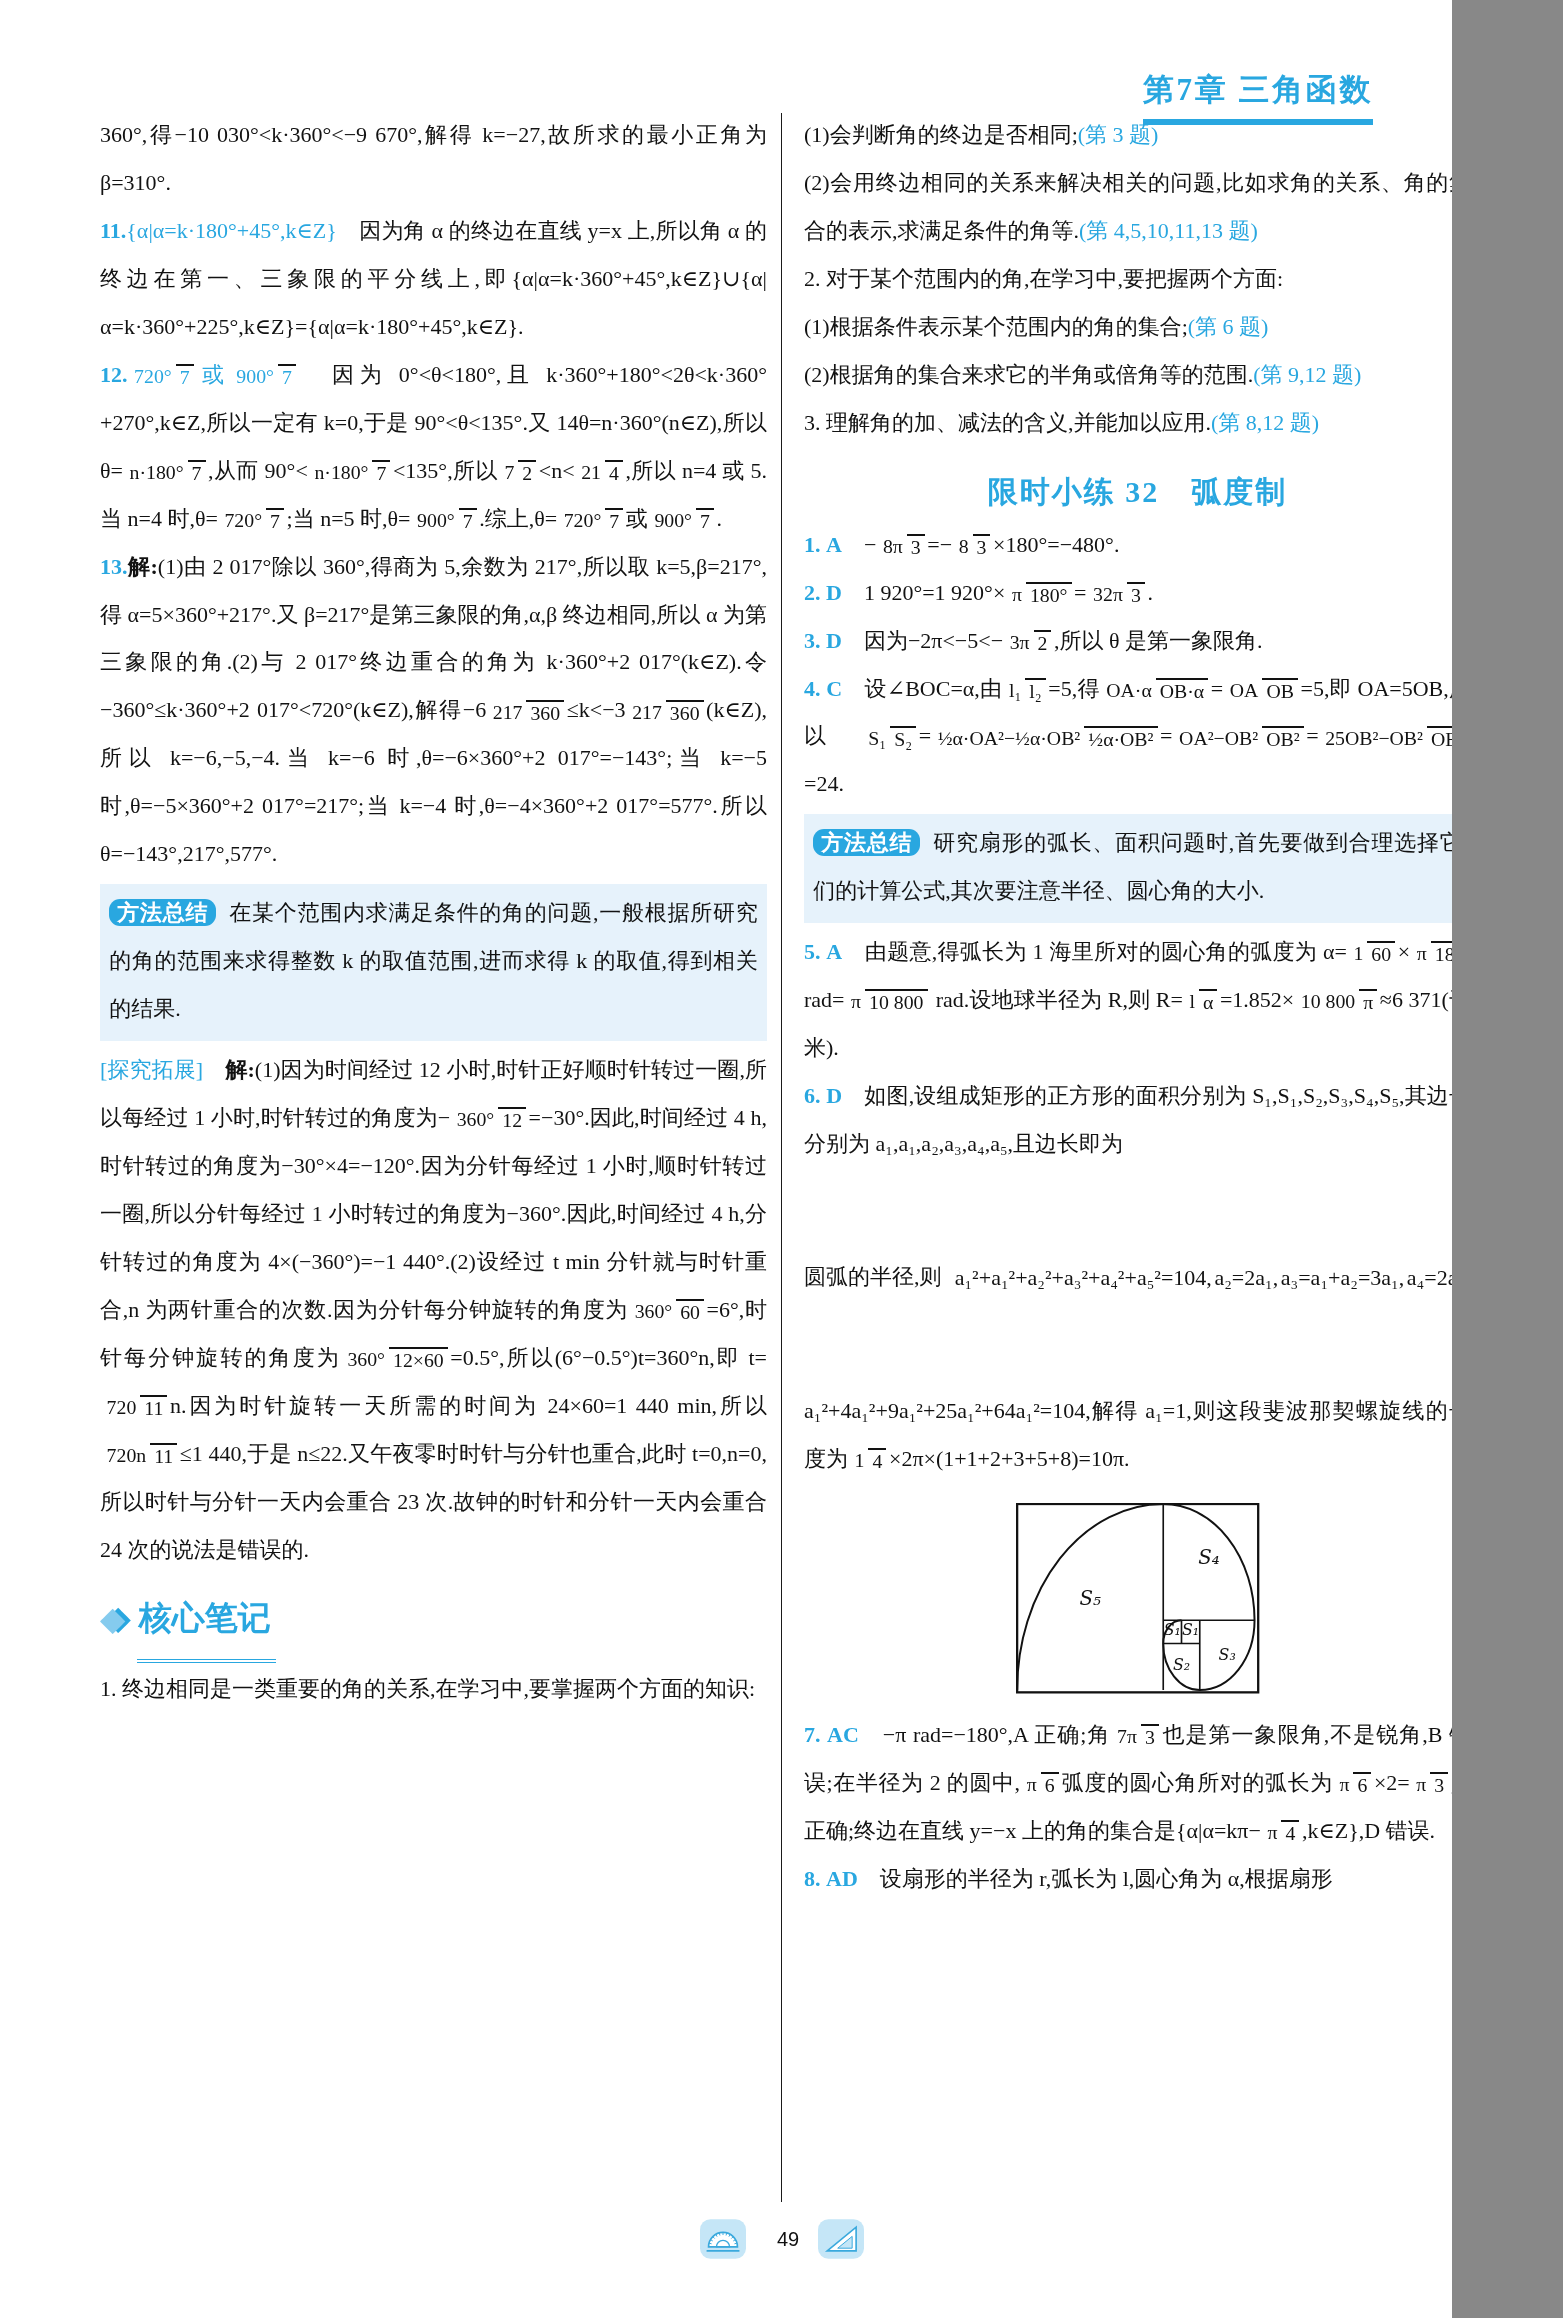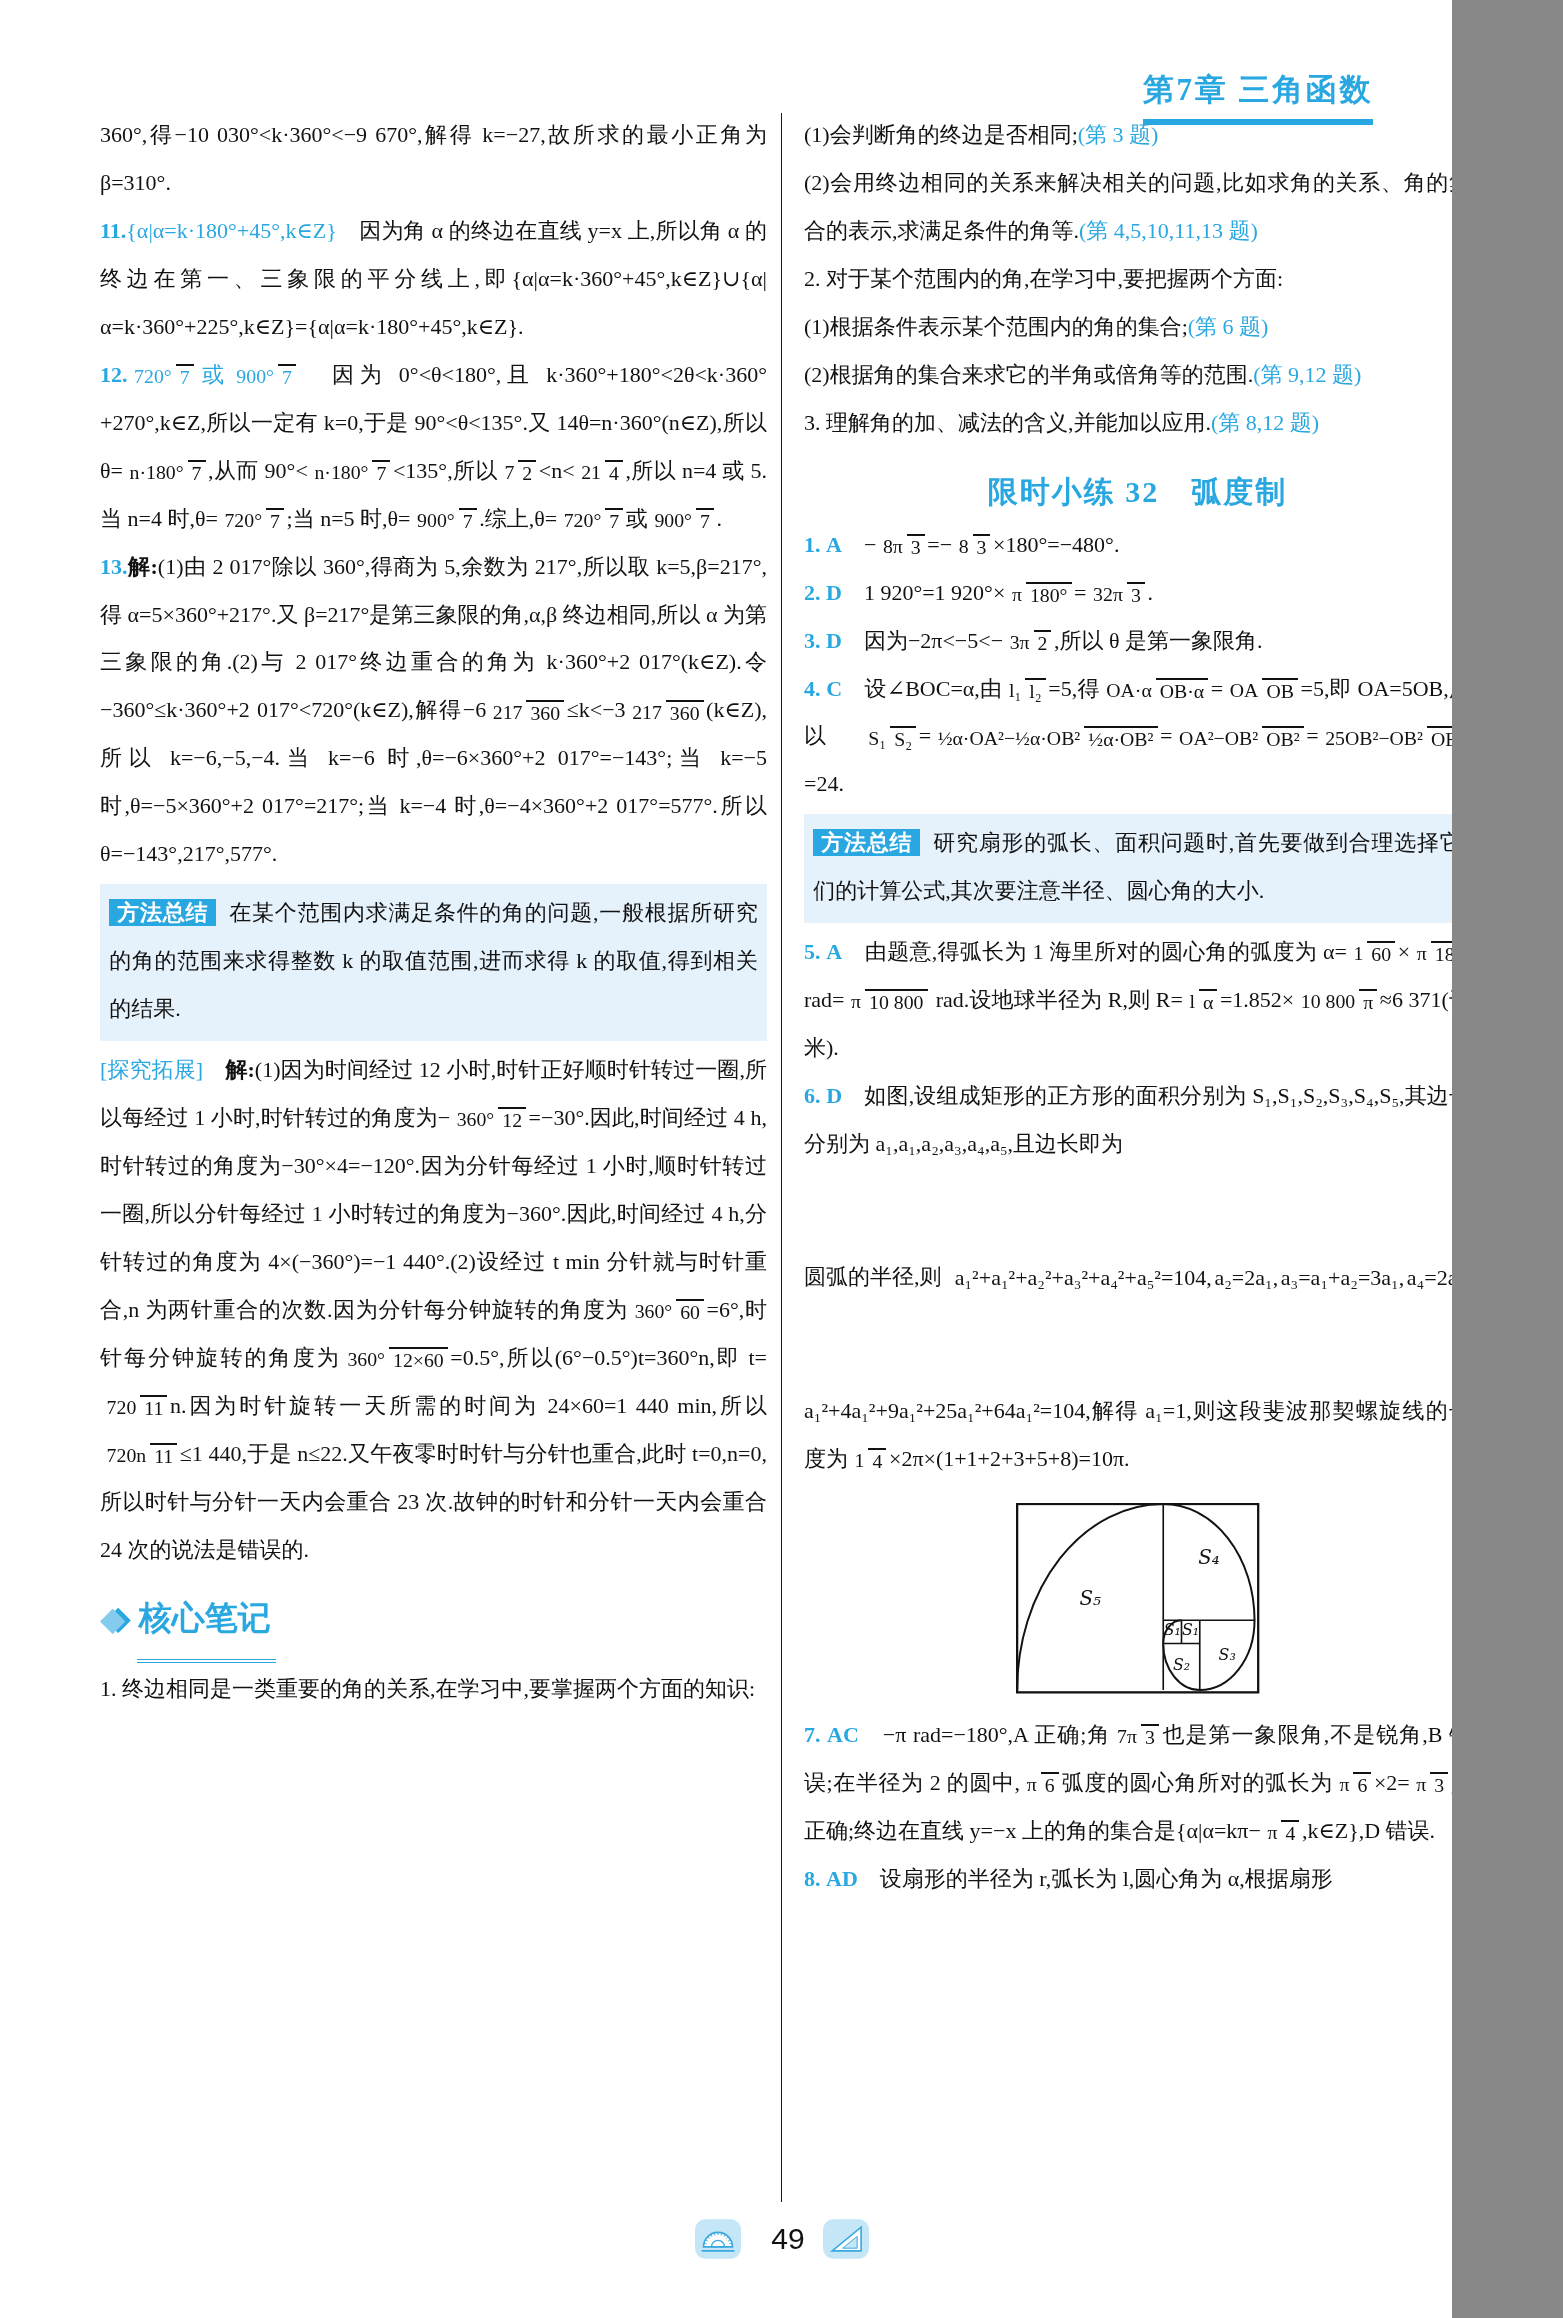--- a/index.html
+++ b/index.html
@@ -13,36 +13,36 @@
   .col-left{left:100px;}
   .col-right{left:804px;}
   .para{margin:0;}
   .bl{color:var(--accent);}
   .bd{font-weight:bold;}
   .fr{display:inline-flex;flex-direction:row;align-items:center;vertical-align:middle;
       line-height:1.18;margin:0 2.6px;font-size:0.9em;text-align:center;}
   .fr .n{padding:0 4px;}
   .fr .d{padding:0 4px;border-top:2px solid #121212;}
   .sumbox{background:var(--boxbg);padding:5.3px 9.2px 8px;margin:5.3px 0;}
-  .chip{background:var(--accent);color:#ffffff;font-weight:bold;padding:1.3px 8px;margin-right:13px;}
+  .chip{background:var(--accent);color:#ffffff;font-weight:bold;padding:1.3px 8px;margin-right:13px;border-radius:11px;}
   .sechead{color:var(--accent);font-size:30px;font-weight:bold;text-align:center;
            margin:24px 0 8px;letter-spacing:2px;line-height:1.4;}
   .corenote{margin:9.2px 0 2.6px;font-size:33px;}
   .dm1{color:#85cbee;display:inline-block;transform:translateY(0.7px);}
   .dm2{color:var(--accent);display:inline-block;margin-left:-20px;margin-right:6.6px;}
   .cn{display:inline-block;color:var(--accent);font-weight:bold;
       border-bottom:4.6px double var(--accent);padding:0 5.3px 4px 1.3px;}
   .cases{display:flex;align-items:center;gap:6.6px;margin:4px 0;}
   .cases .pre{white-space:nowrap;}
   .caselist{display:flex;flex-direction:row;gap:2.6px;line-height:1.9;}
   .casepost{white-space:nowrap;margin-left:auto;}
   .figwrap{display:flex;justify-content:center;margin:20px 0 17px;}
   .footer{position:absolute;left:0;top:2219px;width:1564px;display:flex;
           justify-content:center;align-items:center;gap:18.4px;}
-  .pagenum{font-size:30px;color:#111;font-family:"Liberation Sans",sans-serif;margin-left:12px;}
+  .pagenum{font-size:20px;color:#111;font-family:"Liberation Sans",sans-serif;margin-left:12px;}
   .ficon{display:inline-flex;}
 </style>
 </head>
 <body>
 
 <div class="page">
   <div class="chapter">第7章  三角函数</div>
   <div class="divider"></div>
   <div class="col col-left" id="col-left">
       <div class="para"><span>360°,得−10 030°&lt;k·360°&lt;−9 670°,解得 k=−27,故所求的最小正角为 β=310°.</span></div>

